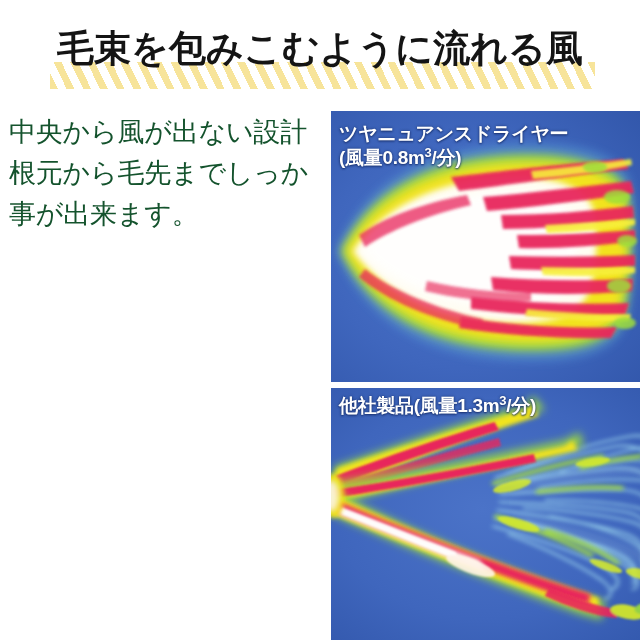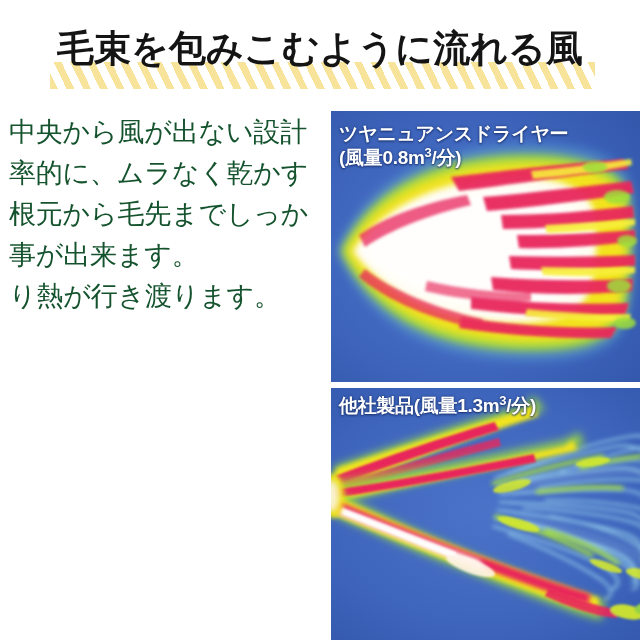--- a/index.html
+++ b/index.html
@@ -132,24 +132,22 @@
 
 <div id="page">
 
   <div id="title-block">
     <div id="title-highlight"></div>
     <div id="title-text">毛束を包みこむように流れる風</div>
   </div>
 
   <div id="body-copy">
     <div class="copy-line">中央から風が出ない設計</div>
-    <div class="copy-line">率的に、ムラなく乾かす</div>
     <div class="copy-line">根元から毛先までしっか</div>
     <div class="copy-line">事が出来ます。</div>
-    <div class="copy-line">り熱が行き渡ります。</div>
   </div>
 
   <div class="thermal" id="thermal-top">
     <svg viewBox="0 0 309 271" preserveAspectRatio="none">
       <defs>
         <radialGradient id="bgTop" cx="42%" cy="52%" r="78%">
           <stop offset="0%" stop-color="#4d75ca"></stop>
           <stop offset="55%" stop-color="#3f66bd"></stop>
           <stop offset="100%" stop-color="#3257ab"></stop>
         </radialGradient>

